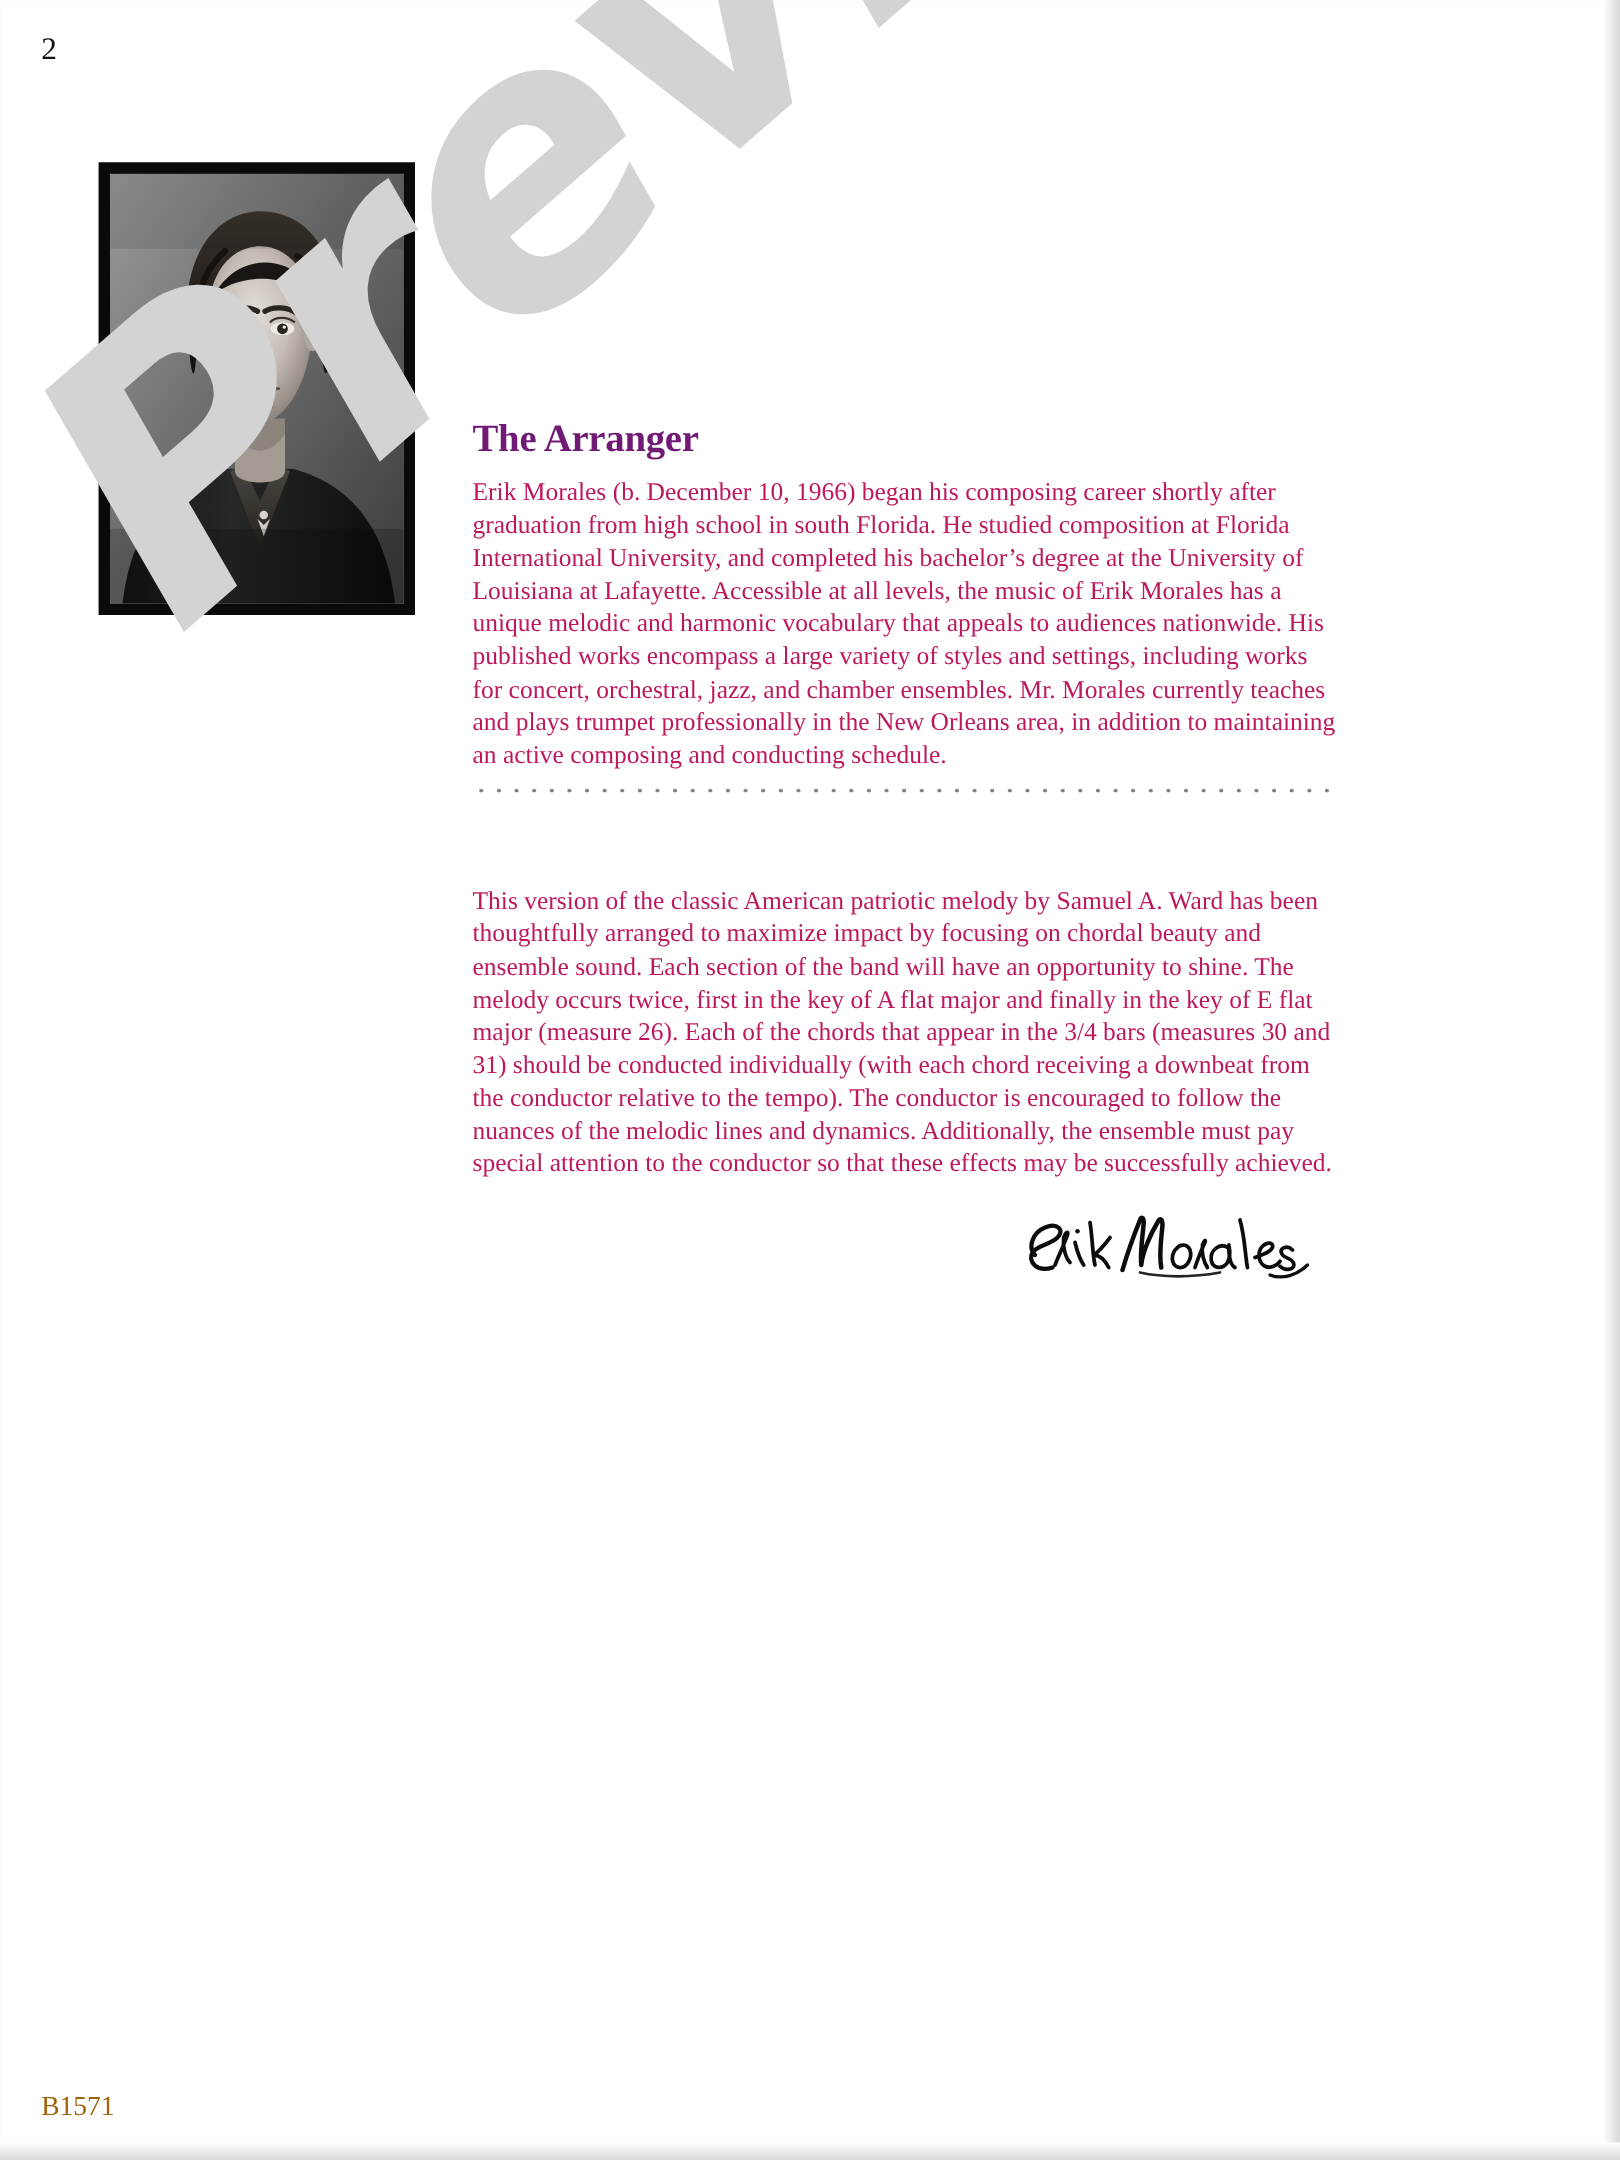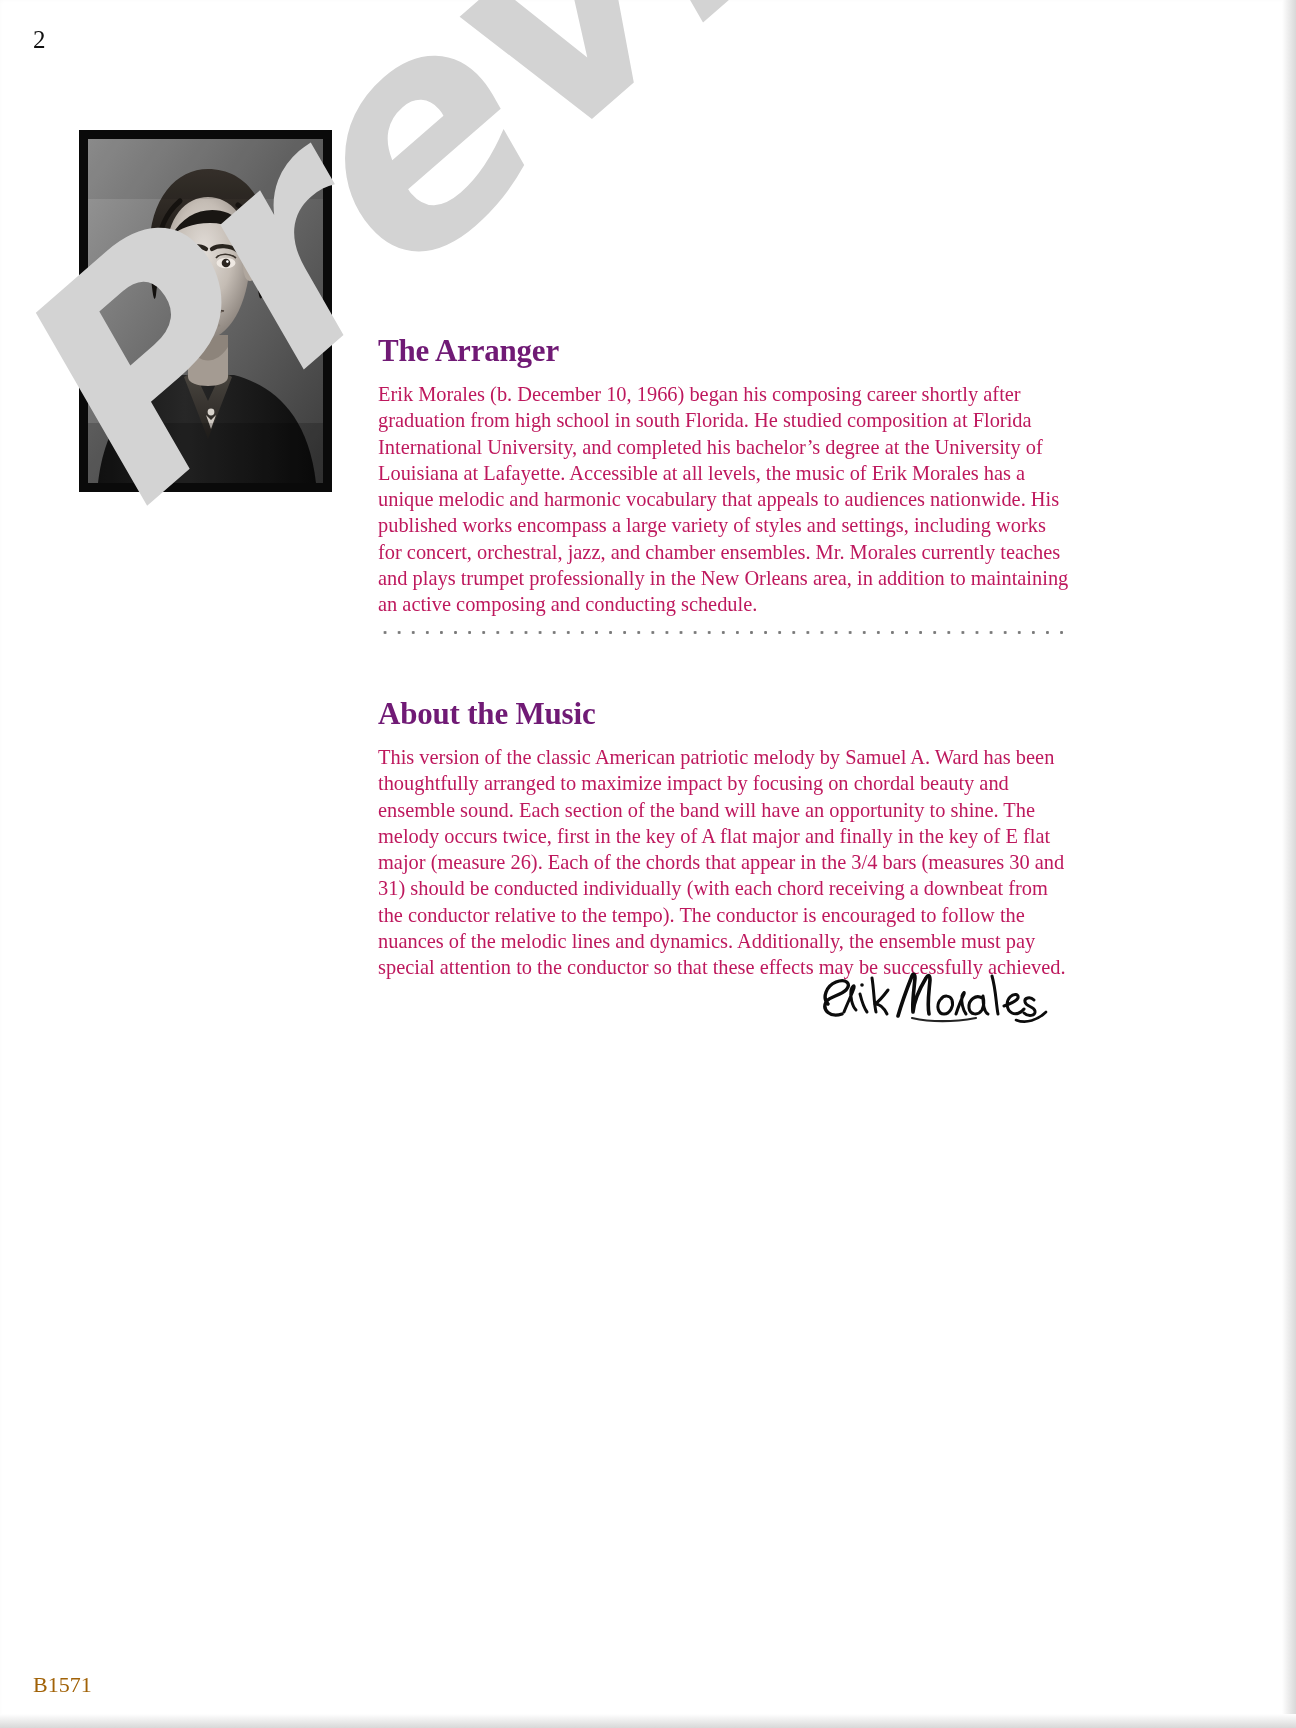--- a/index.html
+++ b/index.html
@@ -195,21 +195,20 @@
   </div>
 
   <div id="arranger-block">
     <h2 class="section-title">The Arranger</h2>
     <p class="body-text">Erik Morales (b. December 10, 1966) began his composing career shortly after graduation from high school in south Florida. He studied composition at Florida International University, and completed his bachelor’s degree at the University of Louisiana at Lafayette. Accessible at all levels, the music of Erik Morales has a unique melodic and harmonic vocabulary that appeals to audiences nationwide. His published works encompass a large variety of styles and settings, including works for concert, orchestral, jazz, and chamber ensembles. Mr. Morales currently teaches and plays trumpet professionally in the New Orleans area, in addition to maintaining an active composing and conducting schedule.</p>
   </div>
 
   <div class="divider"></div>
 
   <div id="about-block">
-    <h2 class="section-title">About the Music</h2>
     <p class="body-text">This version of the classic American patriotic melody by Samuel A. Ward has been thoughtfully arranged to maximize impact by focusing on chordal beauty and ensemble sound. Each section of the band will have an opportunity to shine. The melody occurs twice, first in the key of A flat major and finally in the key of E flat major (measure 26). Each of the chords that appear in the 3/4 bars (measures 30 and 31) should be conducted individually (with each chord receiving a downbeat from the conductor relative to the tempo). The conductor is encouraged to follow the nuances of the melodic lines and dynamics. Additionally, the ensemble must pay special attention to the conductor so that these effects may be successfully achieved.</p>
   </div>
 
   <div class="signature">
     <svg viewBox="0 0 232 70" aria-hidden="true">
       <g fill="none" stroke="#0c0c0c" stroke-linecap="round" stroke-linejoin="round">
 
         <path d="M8 44 C2 38 6 26 16 22 C26 18 32 24 26 30 C20 36 10 36 6 42
                  C2 50 10 58 22 54" stroke-width="3.4"></path>
 

